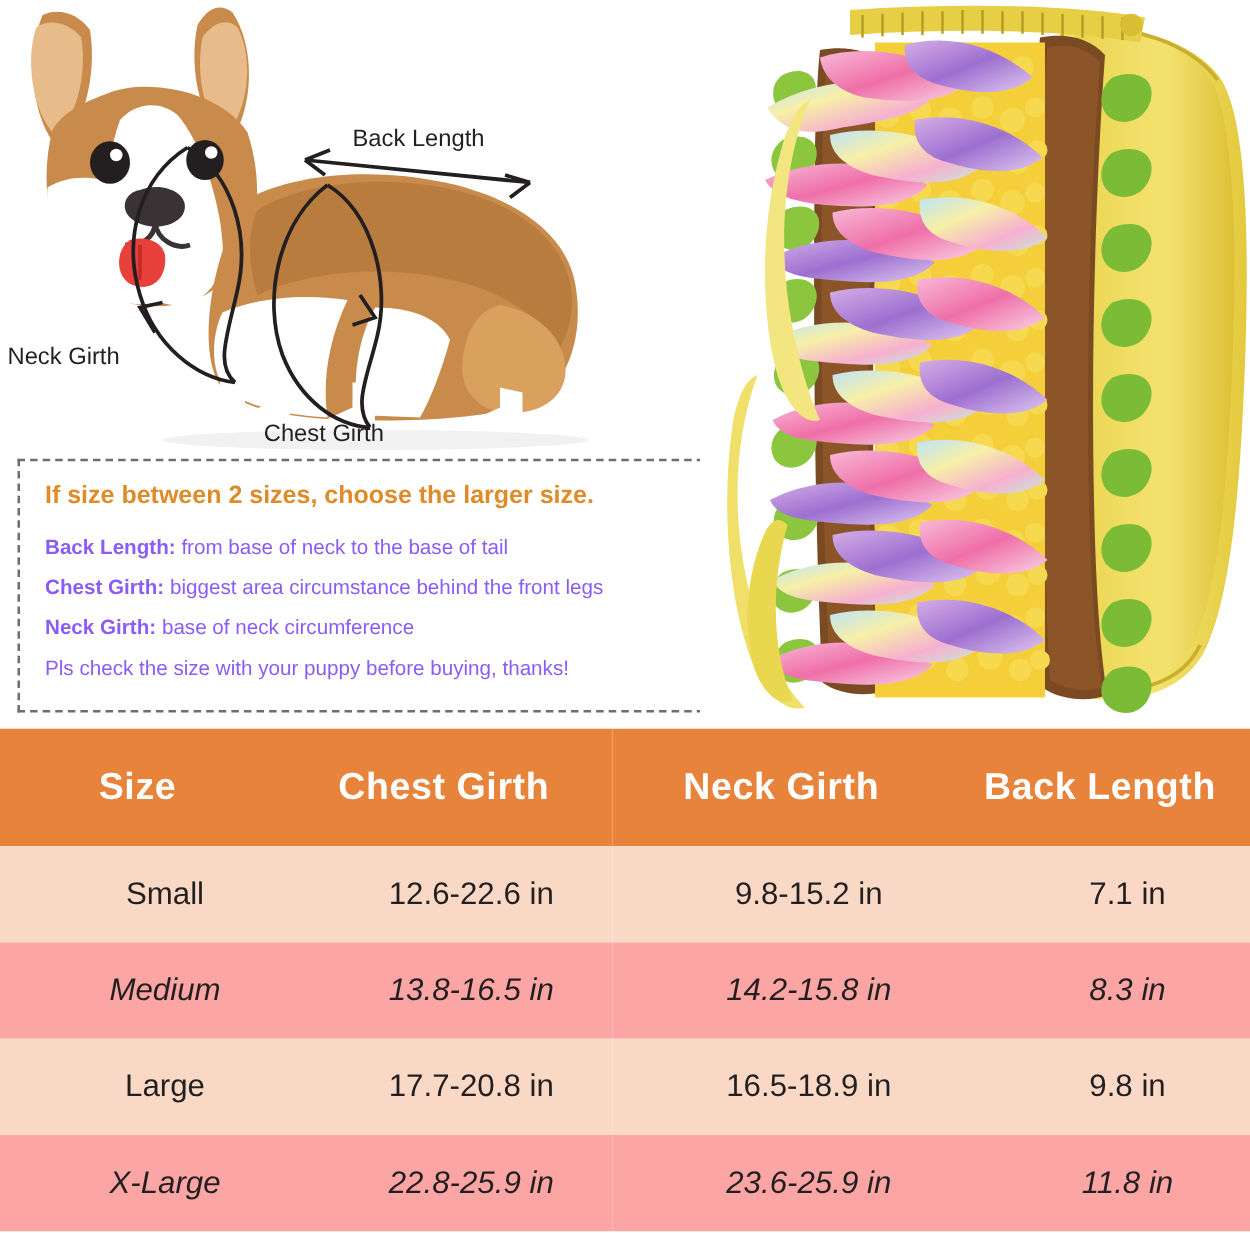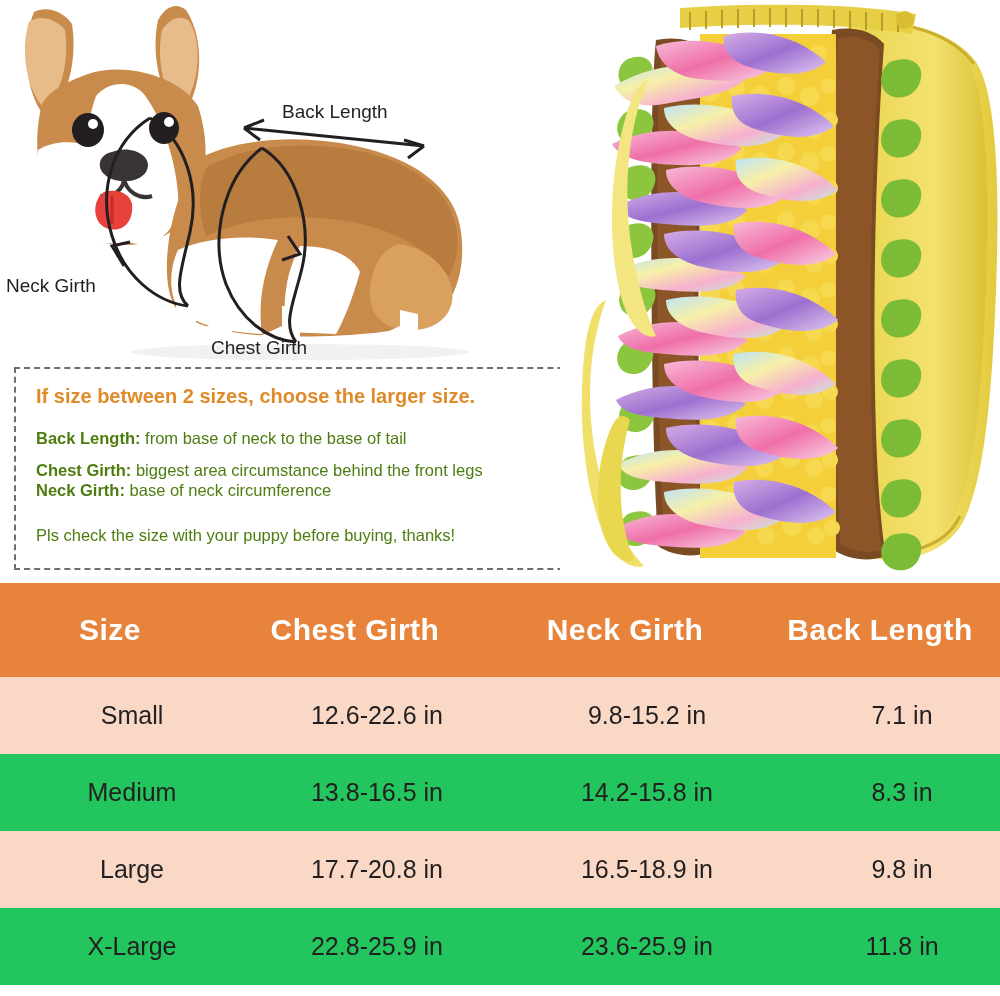--- a/index.html
+++ b/index.html
@@ -59,28 +59,28 @@
     left: 20px; top: 16px;
     font-size: 20px;
     font-weight: bold;
     color: #e08b2a;
     white-space: nowrap;
   }
   .note-line {
     position: absolute;
     left: 20px;
     font-size: 16.5px;
-    color: #4d7c0f;
+    color: #8b5cf6;
     white-space: nowrap;
   }
   .note-line .nl-key { font-weight: bold; }
   .note-line .nl-val { font-weight: normal; }
   .note-1 { top: 60px; }
   .note-2 { top: 92px; }
-  .note-3 { top: 112px; }
+  .note-3 { top: 124px; }
   .note-4 { top: 157px; }
 
   
   .photo {
     position: absolute;
     left: 560px; top: 0;
     width: 440px; height: 583px;
     overflow: hidden;
     background: #ffffff;
   }
@@ -108,21 +108,21 @@
   }
   .size-table thead tr { background: #e8833c; }
   .size-table tbody td {
     height: 77px;
     font-size: 25px;
     color: #231f20;
     font-weight: normal;
     padding-left: 44px;
   }
   .row-a td { background: #f9d9c6; }
-  .row-b td { background: #22c55e; }
+  .row-b td { background: #fca5a5; font-style: italic; }
   .col-size  { width: 220px; }
   .col-chest { width: 270px; }
   .col-neck  { width: 270px; }
   .col-back  { width: 240px; }
 </style>
 </head>
 <body>
 
 <div class="page">
 

